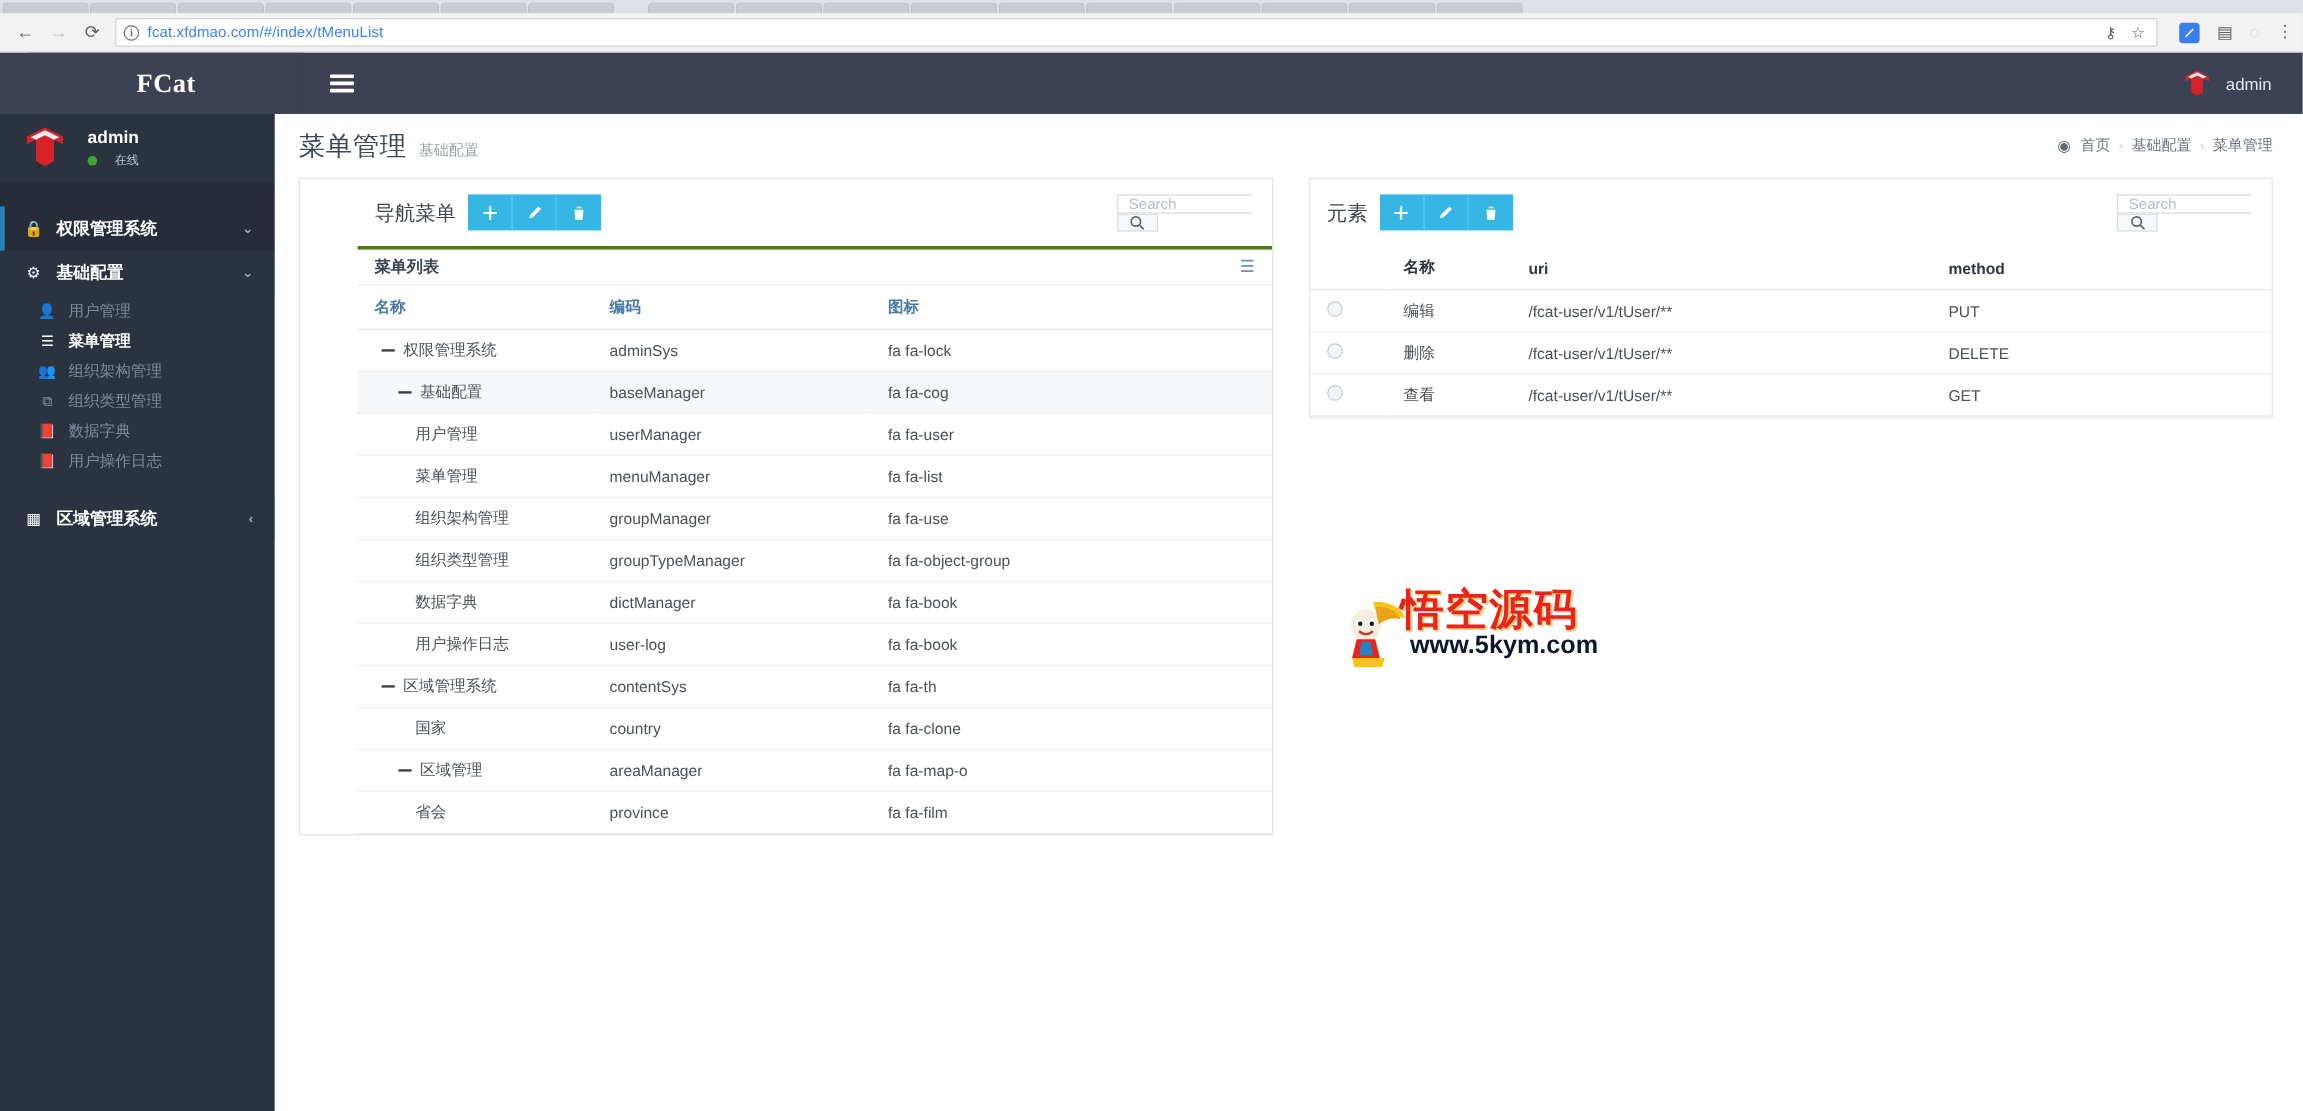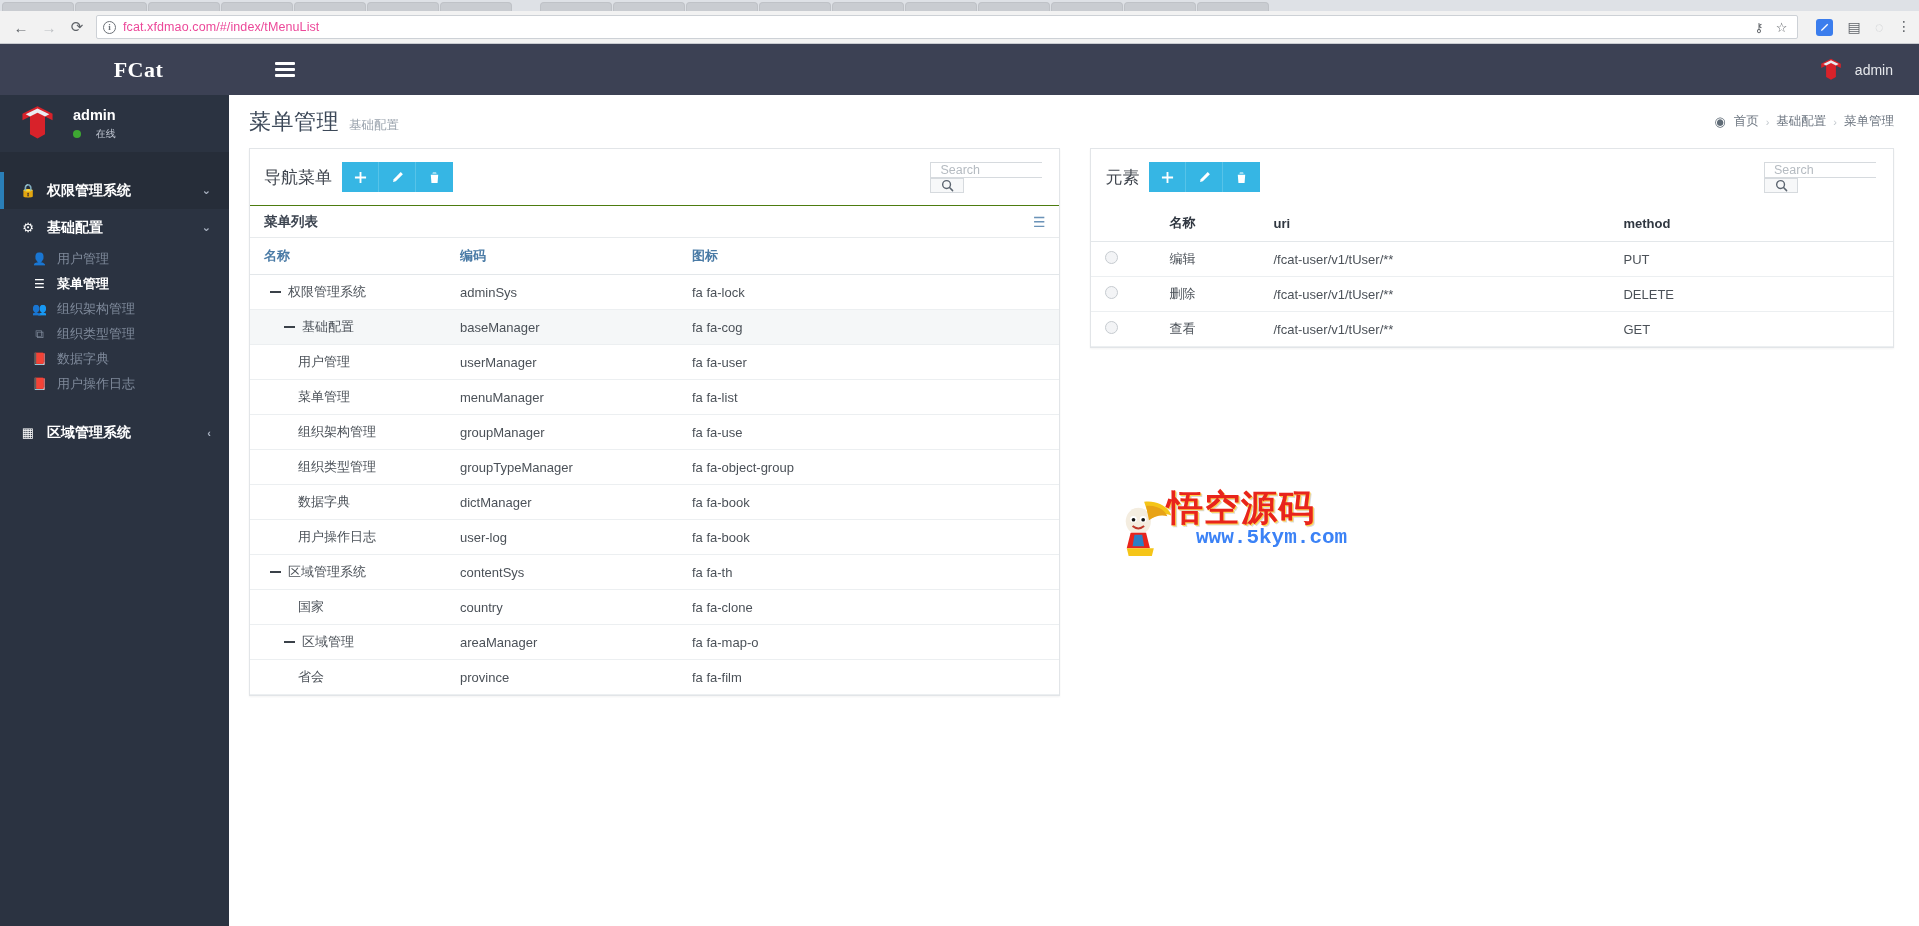--- a/index.html
+++ b/index.html
@@ -39,21 +39,21 @@
     flex: 1; height: 24px; background: #ffffff;
     border: 1px solid #cdd1d6; border-radius: 2px;
     display: flex; align-items: center; padding: 0 6px;
     margin: 0 6px 0 4px;
   }
   .omnibox .info-icon {
     width: 13px; height: 13px; border: 1.3px solid #6d7278; border-radius: 50%;
     font-size: 9px; line-height: 11px; text-align: center; color: #6d7278;
     font-family: "Liberation Serif", serif; font-weight: bold; margin-right: 7px; flex: none;
   }
-  .omnibox .url { font-size: 12.5px; color: #ec4899; letter-spacing: 0.1px; white-space: nowrap; }
+  .omnibox .url { font-size: 12.5px; color: #3b82f6; letter-spacing: 0.1px; white-space: nowrap; }
   .omni-right { display: flex; align-items: center; gap: 12px; padding-right: 4px; }
   .omni-ic { color: #5f6368; font-size: 13px; line-height: 1; }
   .tb-icons { display: flex; align-items: center; gap: 14px; padding-left: 12px; }
   .ext-blue {
     width: 17px; height: 17px; background: #3b7ded; border-radius: 3px;
     display: flex; align-items: center; justify-content: center;
   }
   .kebab { color: #5f6368; font-size: 14px; letter-spacing: 0; line-height: 0.7; }
 
   
@@ -144,21 +144,21 @@
   .breadcrumb .sep { color: #c3c9ce; font-size: 11px; }
   .breadcrumb .bc-link { color: #6d7681; }
   .breadcrumb .bc-icon { color: #5f6b76; font-size: 13px; margin-right: 1px; }
 
   .panels { display: flex; gap: 0; padding: 0 25px 0 20px; align-items: flex-start; }
 
   .card {
     background: #ffffff; border: 1px solid #e2e5e8;
     box-shadow: 0 1px 2px rgba(0,0,0,.05);
   }
-  .card.left { width: 818px; }
+  .card.left { width: 818px; padding-left: 48px; }
   .card.right { width: 810px; margin-left: 30px; }
 
   .card-head {
     height: 56px; display: flex; align-items: center; padding: 0 17px 0 14px;
     position: relative;
   }
   .card-head .ch-title { font-size: 17px; color: #40464f; margin-right: 10px; }
   .btn-group { display: flex; }
   .btn-ic {
     width: 37px; height: 30px; background: #36b6e4; color: #ffffff;
@@ -174,21 +174,21 @@
     font-family: "Liberation Sans", sans-serif; background: #fff;
   }
   .search-wrap input::placeholder { color: #b5bbc1; }
   .search-wrap .sbtn {
     width: 34px; height: 31px; border: 1px solid #d6dade; background: #f7f8f9;
     display: flex; align-items: center; justify-content: center;
     color: #5c6570; font-size: 13px; cursor: pointer;
   }
 
   .subbar {
-    height: 33px; border-top: 1px solid #4d7c0f; border-bottom: 1px solid #e8ebed;
+    height: 33px; border-top: 3px solid #4d7c0f; border-bottom: 1px solid #e8ebed;
     display: flex; align-items: center; padding: 0 14px;
     font-size: 13.5px; color: #3c4450; font-weight: bold;
   }
   .subbar .list-icon { margin-left: auto; color: #6b93b8; font-size: 14px; cursor: pointer; }
 
   table.grid { width: 100%; border-collapse: collapse; table-layout: fixed; }
   table.grid th {
     text-align: left; font-size: 13px; font-weight: bold;
     padding: 9px 0 9px 14px; border-bottom: 1px solid #e3e7ea;
     color: #4a7ba6;
@@ -230,22 +230,22 @@
     position: absolute; left: 890px; top: 395px; width: 240px; height: 78px;
     pointer-events: none; user-select: none;
   }
   .wm-text {
     font-family: "Liberation Serif", serif; font-weight: bold; font-size: 36px;
     color: #e8241c; letter-spacing: 1px; line-height: 36px;
     text-shadow: 1px 1px 0 #ffd24a, 2px 2px 0 rgba(0,0,0,.15);
     margin-left: 48px;
   }
   .wm-url {
-    font-family: Liberation Mono, monospace; font-weight: bold; font-size: 21px;
-    color: #3b82f6; margin-left: 77px; line-height: 24px;
+    font-family: Liberation Sans, sans-serif; font-weight: bold; font-size: 21px;
+    color: #0f172a; margin-left: 56px; line-height: 24px;
   }
   .wm-mascot { position: absolute; left: 0; top: 6px; width: 58px; height: 62px; }
 </style>
 </head>
 <body>
 
 <div class="browser-chrome">
   <div class="tabstrip">
     <div class="tab"></div>
     <div class="tab"></div>

